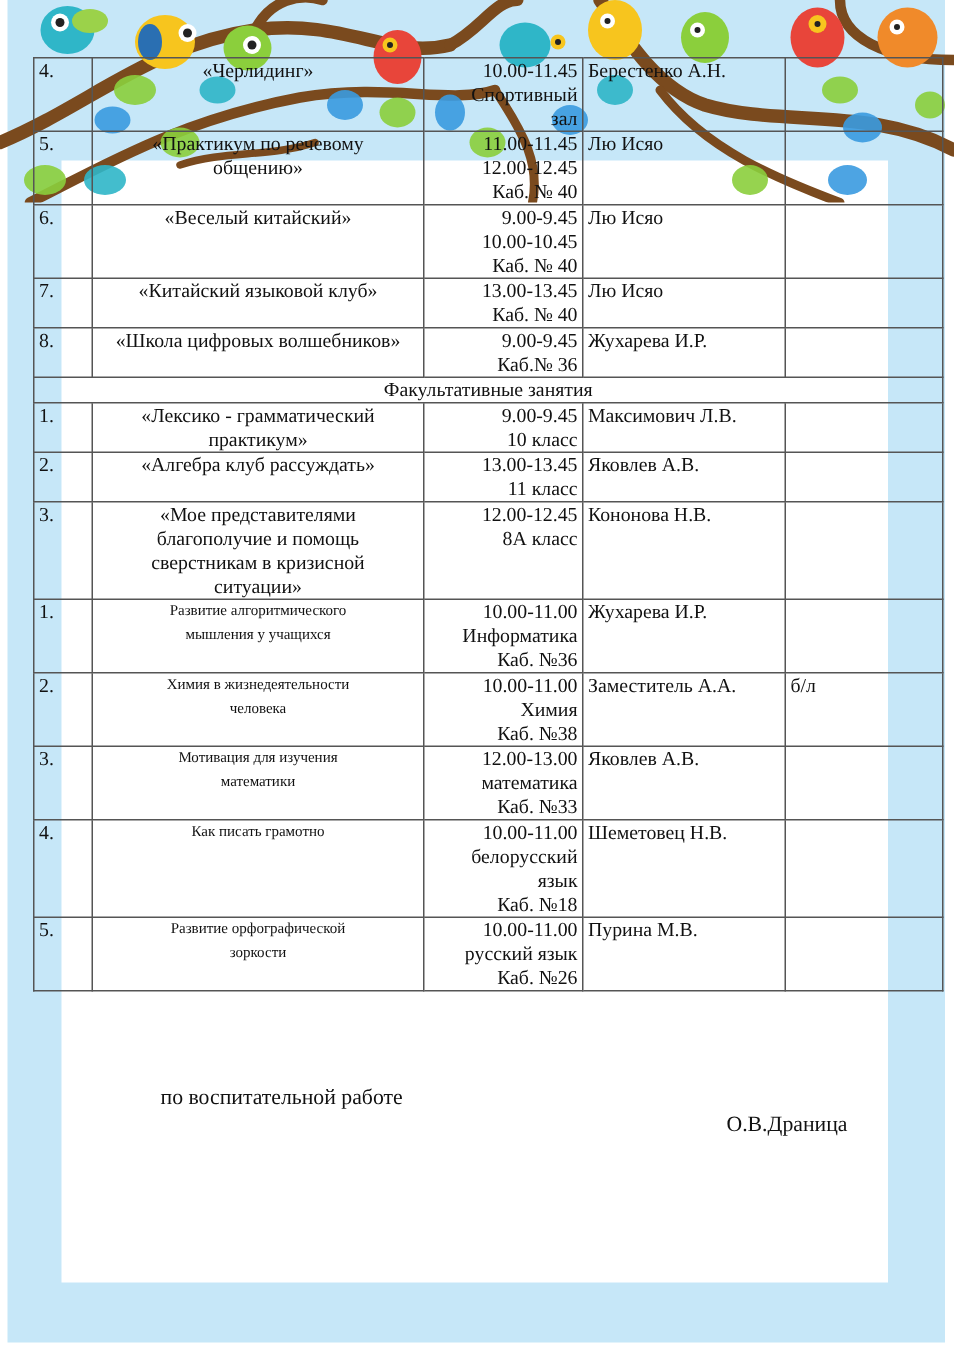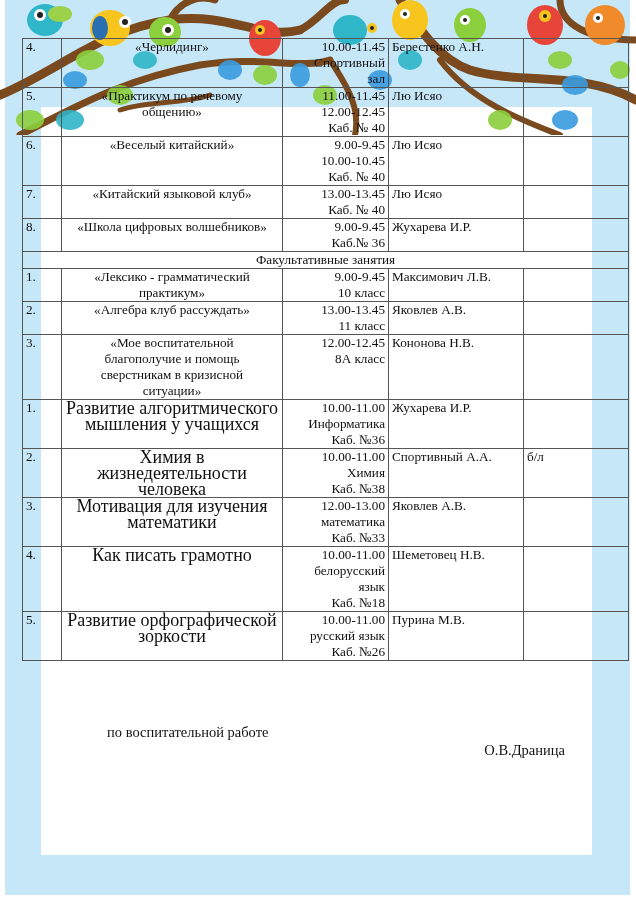--- a/index.html
+++ b/index.html
@@ -11,21 +11,21 @@
   table.sched { position:absolute; left:22px; top:38px; width:607px; border-collapse:collapse;
                 font-size:13.2px; line-height:16px; table-layout:fixed; }
   table.sched td { border:1px solid #555; vertical-align:top; padding:0 3px; }
   td.num { width:32px; text-align:left; padding-left:4px; }
   td.name { width:214px; text-align:center; }
   td.time { width:99px; text-align:right; }
   td.teacher { width:128px; text-align:left; padding-left:5px; }
   td.note { text-align:left; padding-left:5px; }
   td.section { text-align:center; }
   td.section.big { font-size:15.5px; line-height:18px; padding:1px 0; }
-  .consult td.name { font-size:18px; }
+  .consult td.name { font-size:10px; }
   .line { display:block; }
   .footer { position:absolute; left:107px; top:723px; width:472px; font-size:14.5px; line-height:18px; }
   .footer .sig { position:absolute; right:14px; top:18px; }
 </style>
 </head>
 <body>
 
 <div class="page-bg"></div>
 <div class="white-panel"></div>
 
@@ -186,21 +186,21 @@
       <td class="time">
           <span class="line">13.00-13.45</span>
           <span class="line">11 класс</span>
         </td>
       <td class="teacher">Яковлев А.В.</td>
       <td class="note"></td>
     </tr>
     <tr style="height:64px">
       <td class="num">3.</td>
       <td class="name">
-          <span class="line">«Мое воспитательной</span>
+          <span class="line">«Мое представителями</span>
           <span class="line">благополучие и помощь</span>
           <span class="line">сверстникам в кризисной</span>
           <span class="line">ситуации»</span>
         </td>
       <td class="time">
           <span class="line">12.00-12.45</span>
           <span class="line">8А класс</span>
         </td>
       <td class="teacher">Кононова Н.В.</td>
       <td class="note"></td>
@@ -226,21 +226,21 @@
       <td class="num">2.</td>
       <td class="name">
           <span class="line">Химия в жизнедеятельности</span>
           <span class="line">человека</span>
         </td>
       <td class="time">
           <span class="line">10.00-11.00</span>
           <span class="line">Химия</span>
           <span class="line">Каб. №38</span>
         </td>
-      <td class="teacher">Спортивный А.А.</td>
+      <td class="teacher">Заместитель А.А.</td>
       <td class="note">б/л</td>
     </tr>
     <tr style="height:49px">
       <td class="num">3.</td>
       <td class="name">
           <span class="line">Мотивация для изучения</span>
           <span class="line">математики</span>
         </td>
       <td class="time">
           <span class="line">12.00-13.00</span>

